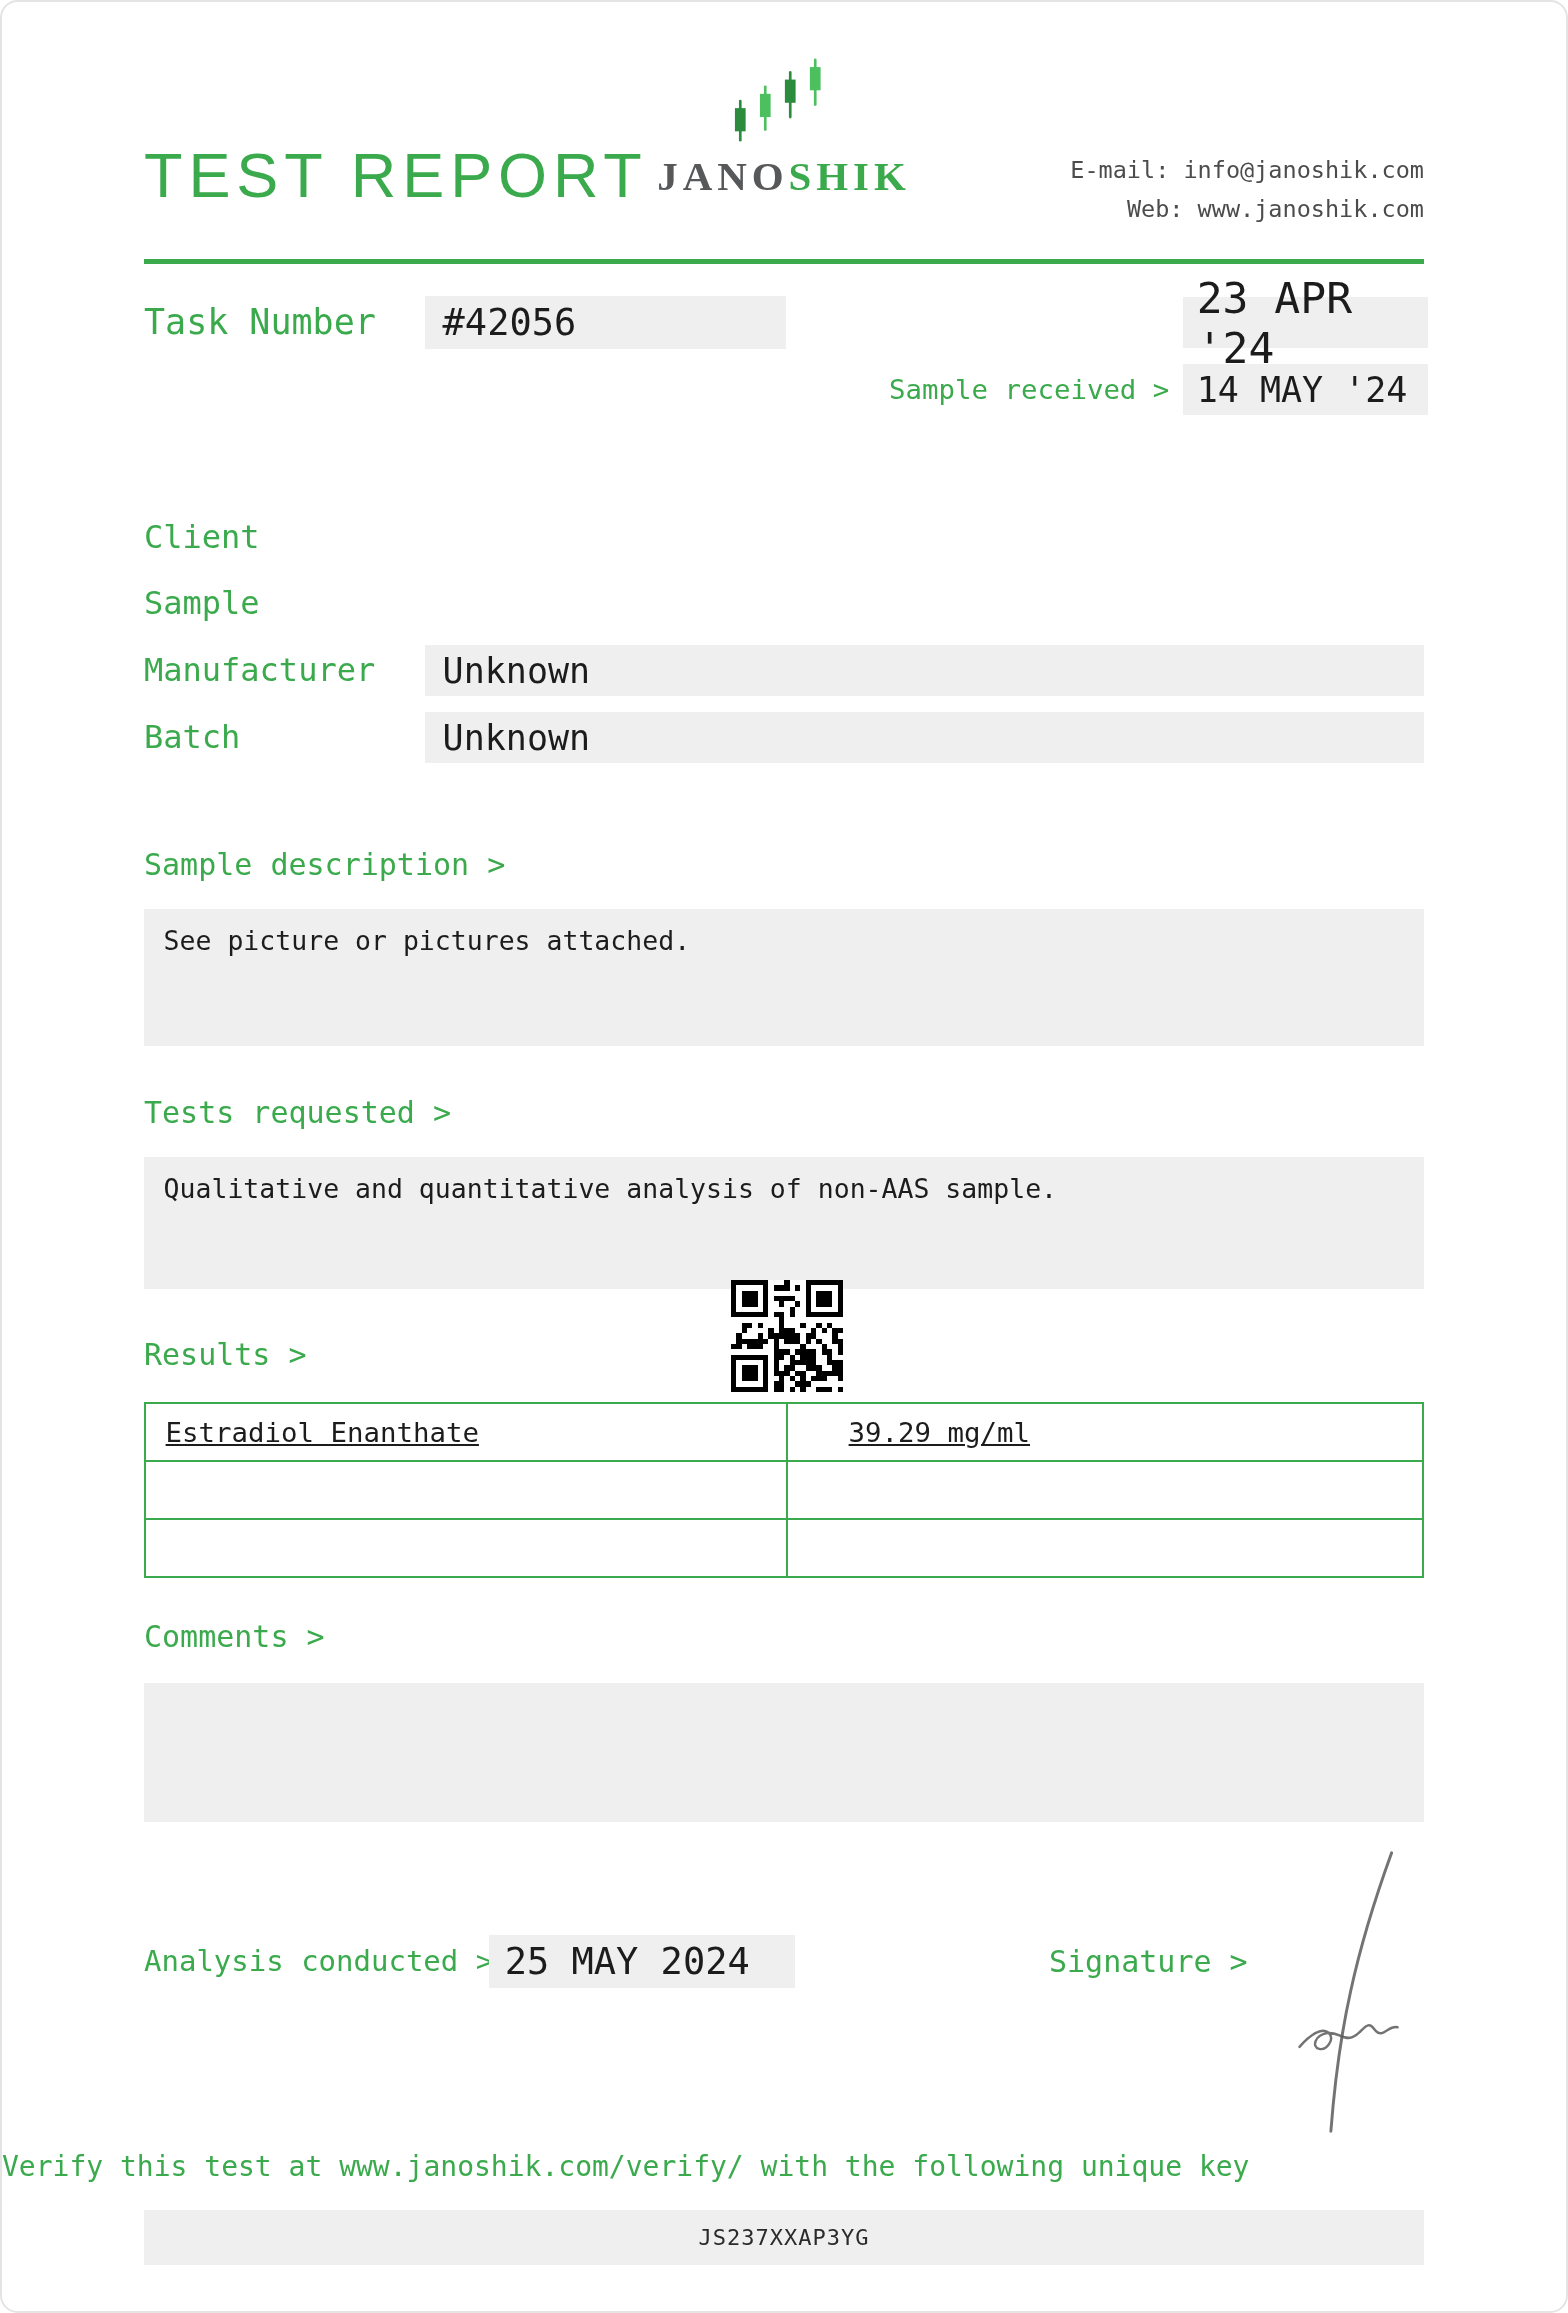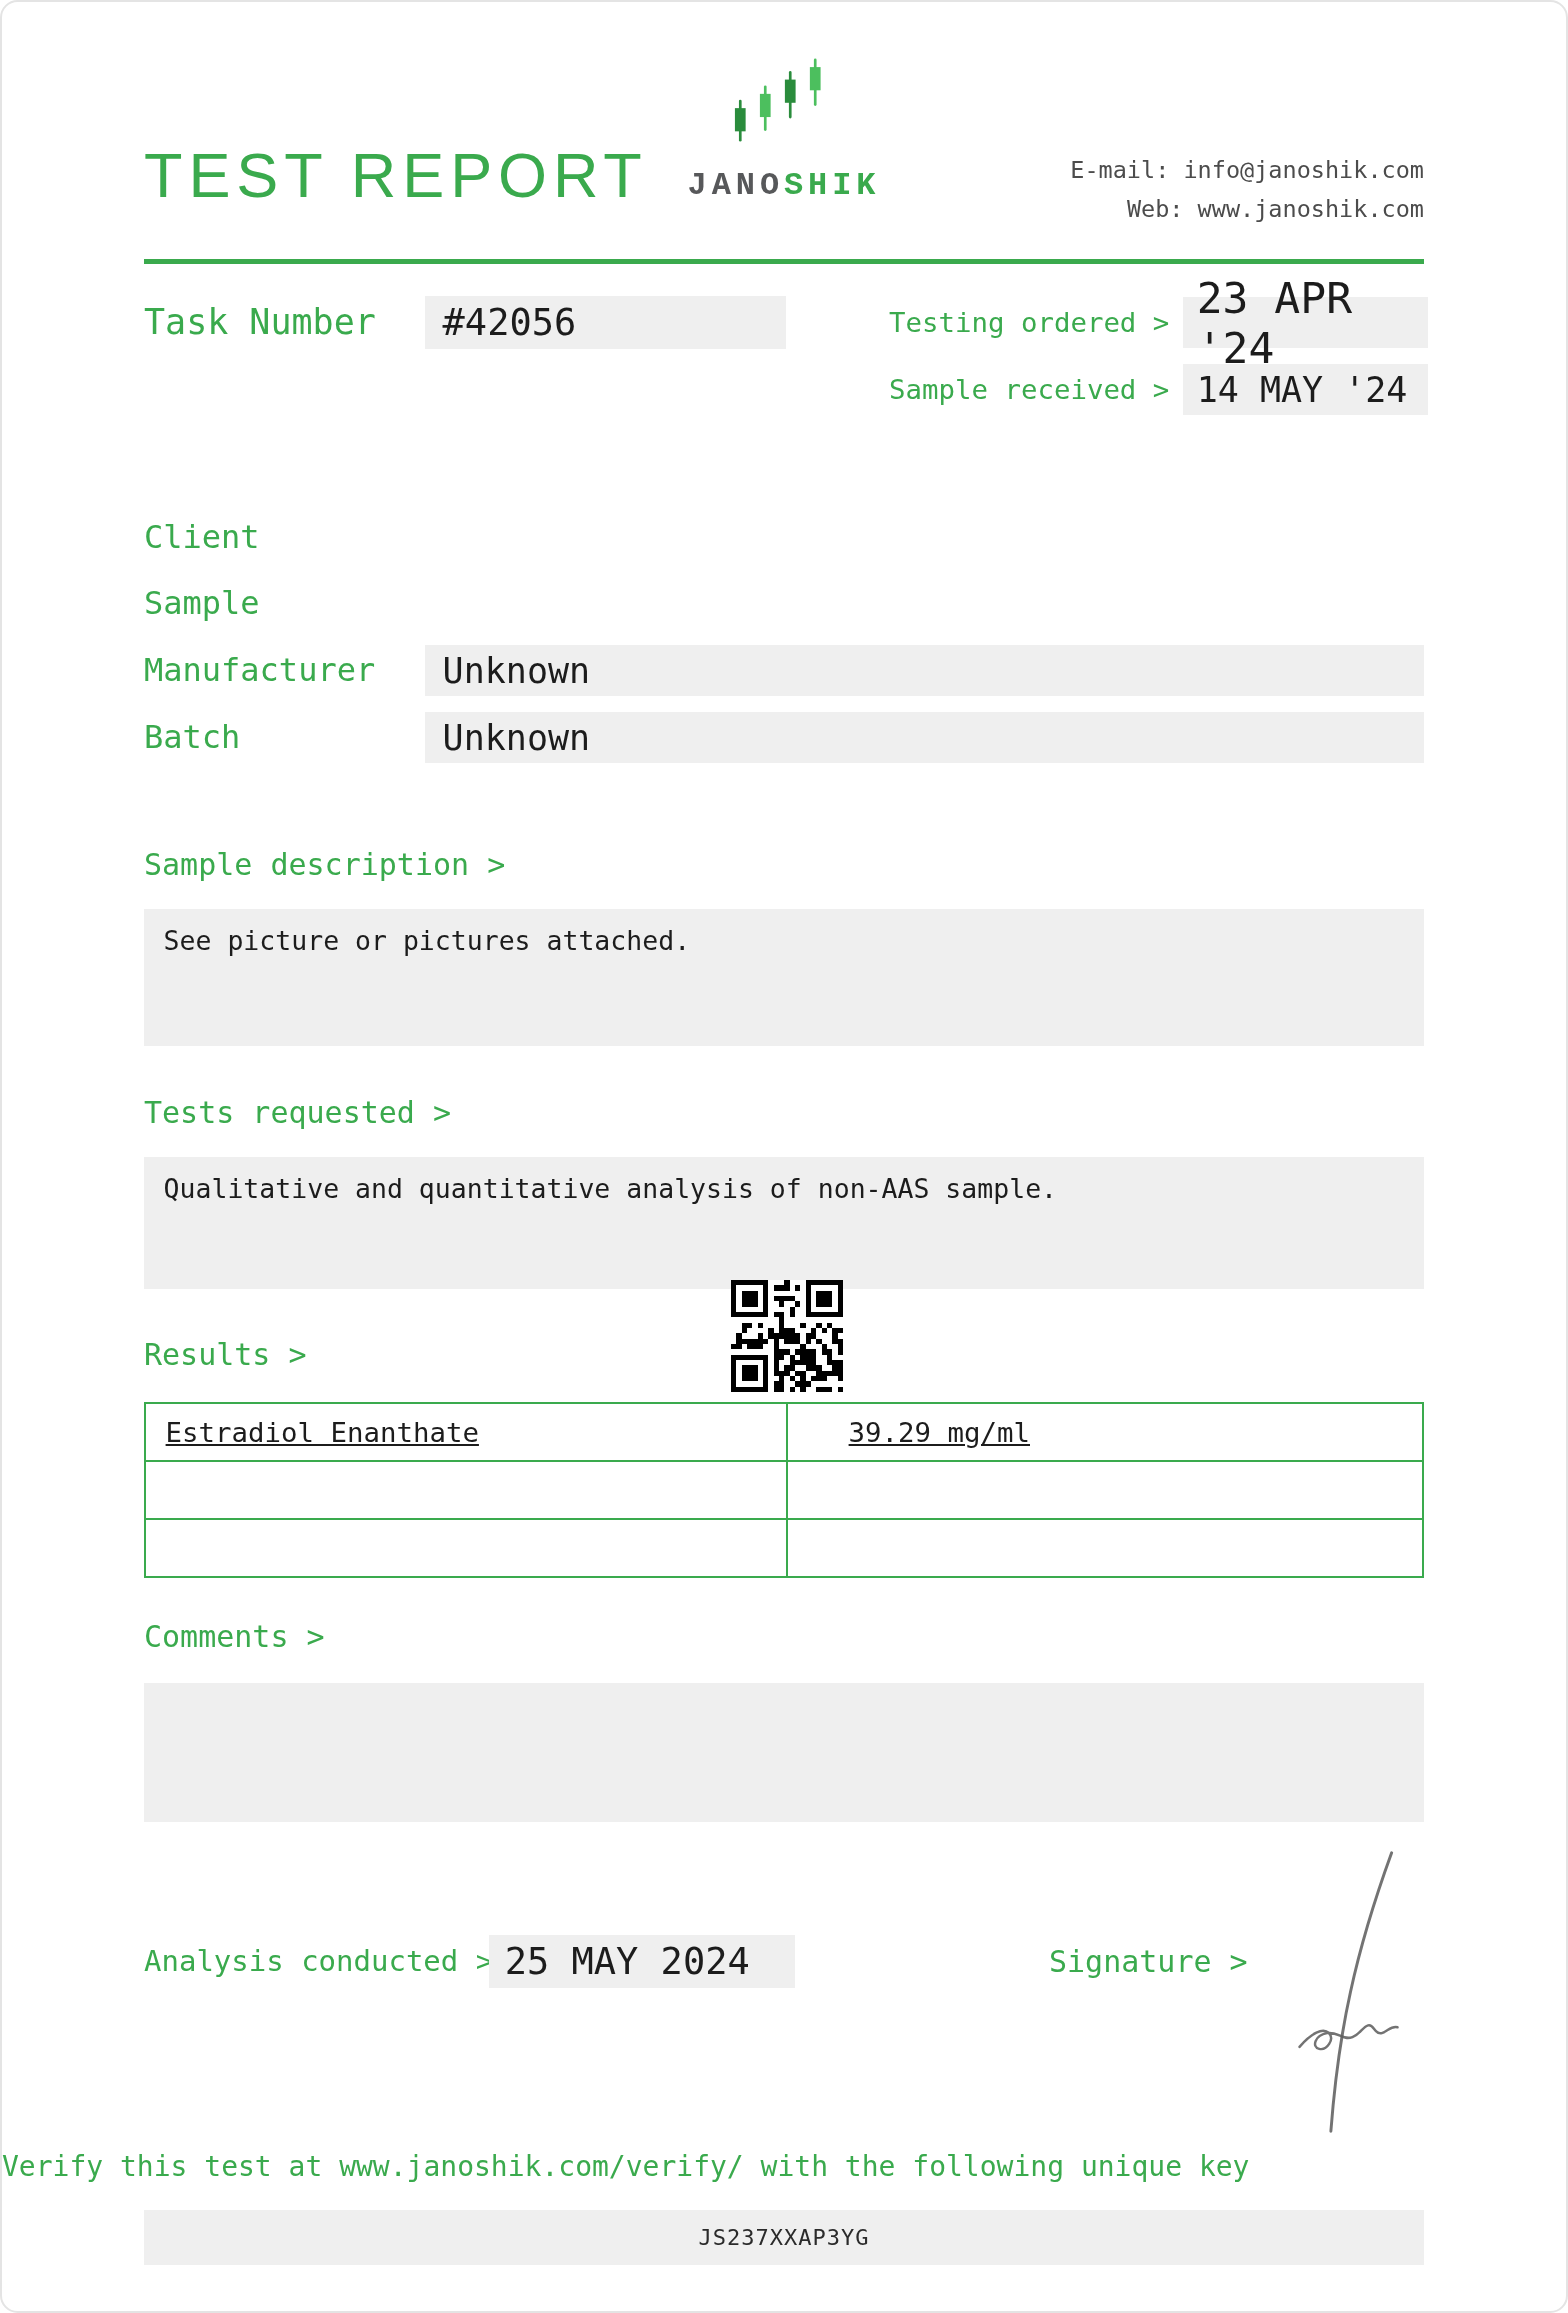--- a/index.html
+++ b/index.html
@@ -19,23 +19,23 @@
   
   .title {
     left:142px; top:137px;
     font-family:"Liberation Sans", sans-serif;
     font-size:63px; font-weight:400; letter-spacing:5.9px;
     color:#3aaa4d;
   }
   .logo-wrap { left:50%; top:51px; transform:translateX(-50%); text-align:center; width:314px; }
   .logo-icon { display:block; margin:0 auto; }
   .logo-text {
-    font-family:Liberation Mono, monospace;
-    font-size:32px; font-weight:700; letter-spacing:4.9px;
-    color:#57585a; margin-top:18px;
+    font-family:Liberation Serif, serif;
+    font-size:41px; font-weight:700; letter-spacing:4.9px;
+    color:#57585a; margin-top:3px;
   }
   .logo-text .shik { color:#3aaa4d; }
   .contact { right:142px; top:149px; text-align:right; font-size:23.5px; color:#4c4c4c; line-height:39px; }
   .rule { left:142px; right:142px; top:257px; height:4.9px; background:#3aaa4d; }
 
   
   .lbl { color:#3aaa4d; }
   .task-label { left:142px; top:294px; font-size:35px; line-height:53px; }
   .gbox { background:#efefef; display:flex; align-items:center; box-sizing:border-box; }
   .task-box { left:423px; top:294px; width:361px; height:53px; padding-left:17.6px; font-size:37px; }
@@ -99,21 +99,20 @@
   <div class="abs contact">
     <div>E-mail: info@janoshik.com</div>
     <div>Web: www.janoshik.com</div>
   </div>
 
   <div class="abs rule"></div>
 
   <div class="abs lbl task-label">Task Number</div>
   <div class="abs gbox task-box">#42056</div>
 
-  <div class="abs lbl ordered-label">Testing ordered &gt;</div>
   <div class="abs gbox ordered-box">23 APR '24</div>
 
   <div class="abs lbl received-label">Sample received &gt;</div>
   <div class="abs gbox received-box">14 MAY '24</div>
 
   <div class="abs lbl detail-label" style="top:510px">Client</div>
 
   <div class="abs lbl detail-label" style="top:576px">Sample</div>
 
   <div class="abs lbl detail-label" style="top:643px">Manufacturer</div>

